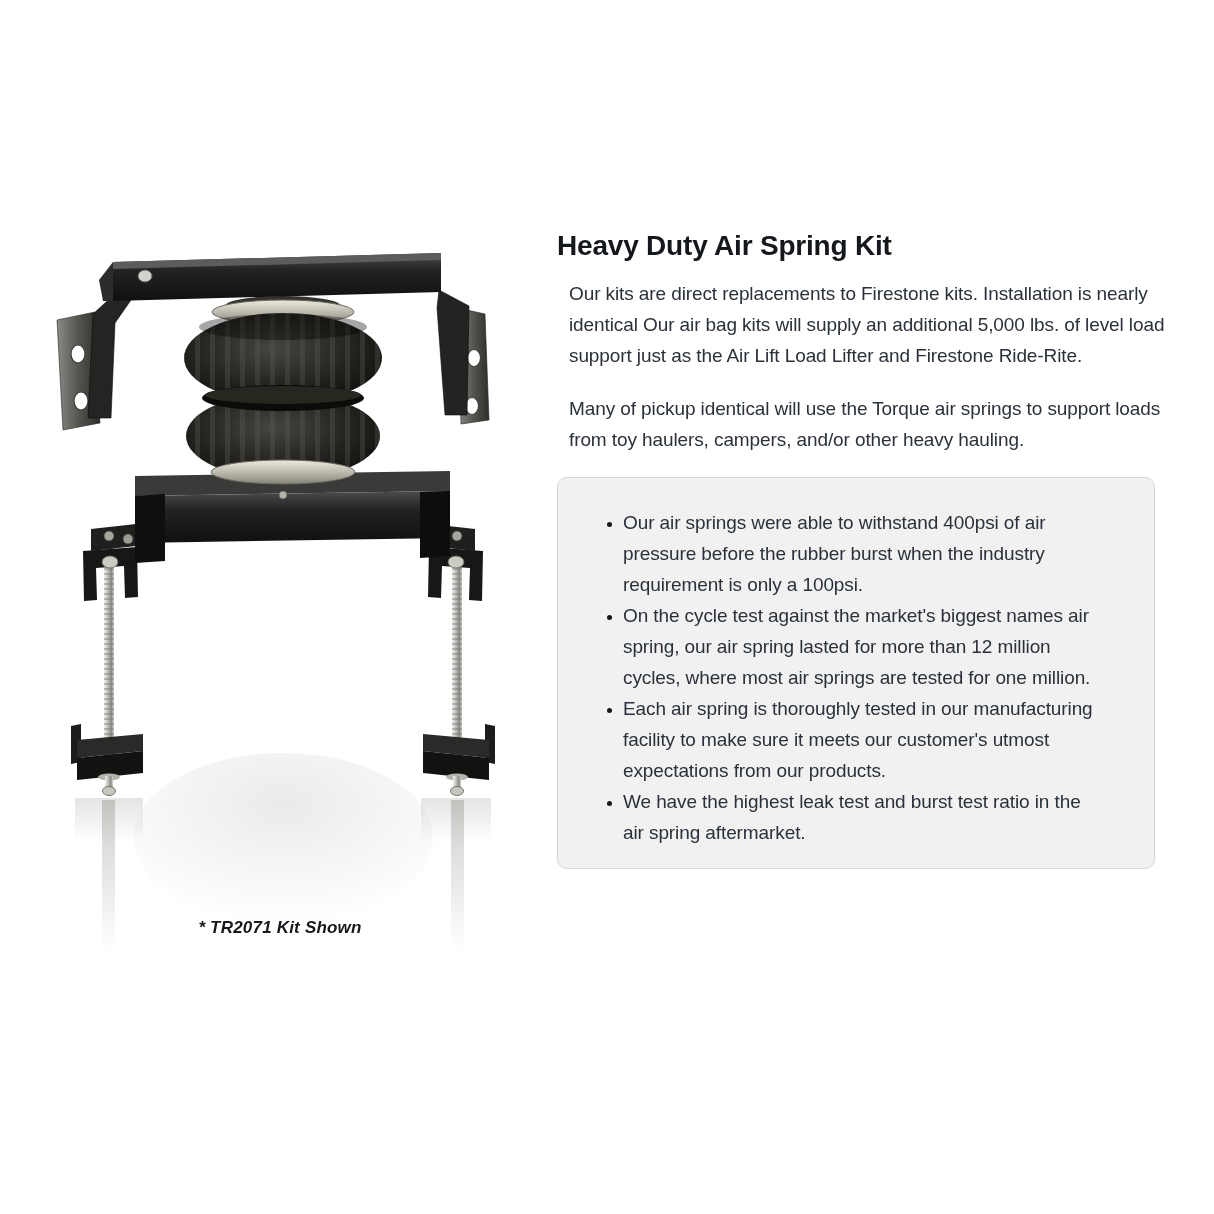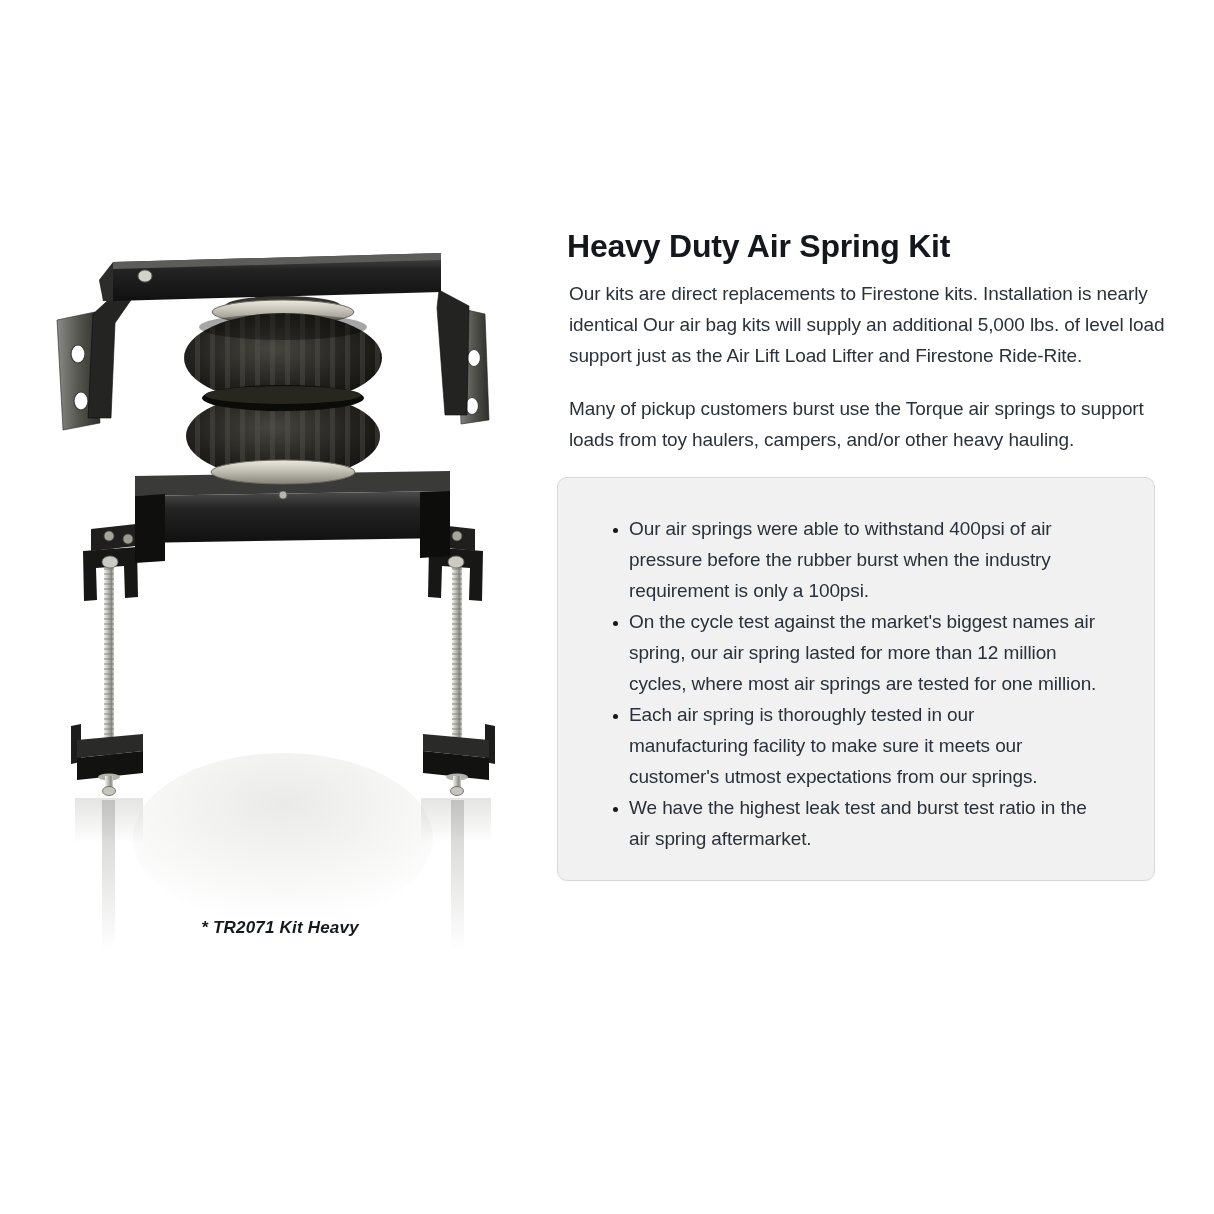--- a/index.html
+++ b/index.html
@@ -36,22 +36,22 @@
 
   
   .content-col {
     position: absolute;
     left: 557px;
     top: 229px;
     width: 620px;
     color: #272e36;
   }
   .content-title {
-    margin: 0 0 15px 10px;
-    font-size: 32px;
+    margin: 0 0 15px 0;
+    font-size: 28px;
     line-height: 34px;
     font-weight: bold;
     color: #14181d;
     letter-spacing: -0.2px;
   }
   .content-para {
     margin: 0 0 22px 12px;
     font-size: 19px;
     line-height: 31px;
     color: #2a313a;
@@ -60,21 +60,21 @@
   .highlights-box {
     box-sizing: border-box;
     width: 598px;
     background: #f1f1f1;
     border: 1px solid #d7d7d7;
     border-radius: 10px;
     padding: 27px 48px 18px 24px;
     margin-top: 0;
   }
   .highlights-box ul {
-    margin: 8px;
+    margin: 2px;
     padding: 0 0 0 39px;
     list-style: disc outside;
   }
   .highlights-box li {
     font-size: 19px;
     line-height: 31px;
     color: #2a313a;
     letter-spacing: -0.1px;
   }
   .highlights-box li::marker { color: #15181c; font-size: 15px; }
@@ -204,33 +204,33 @@
         <polygon points="62,44 38,66 33,170 56,170 60,75 76,52" fill="#242423" stroke="#0a0a0a" stroke-width="0.6"></polygon>
         <polygon points="384,42 414,58 412,167 390,167 382,60" fill="#232322" stroke="#0a0a0a" stroke-width="0.6"></polygon>
         <polygon points="44,32 58,14 58,53 48,53" fill="#2c2c2b"></polygon>
         <polygon points="58,14 386,5 386,44 58,53" fill="url(#barGrad)"></polygon>
         <polygon points="58,14 386,5 386,12 58,21" fill="#5c5c5a"></polygon>
         <ellipse cx="90" cy="28" rx="7" ry="6" fill="#d2d2cc" stroke="#60605b" stroke-width="1"></ellipse>
       </g>
     </svg>
   </div>
 
-  <div class="photo-caption">* TR2071 Kit Heavy</div>
+  <div class="photo-caption">* TR2071 Kit Shown</div>
 
   <div class="content-col">
 
     <h1 class="content-title">Heavy Duty Air Spring Kit</h1>
 
     <p class="content-para">Our kits are direct replacements to Firestone kits. Installation is nearly identical Our air bag kits will supply an additional 5,000 lbs. of level load support just as the Air Lift Load Lifter and Firestone Ride-Rite.</p>
 
-    <p class="content-para">Many of pickup customers burst use the Torque air springs to support loads from toy haulers, campers, and/or other heavy hauling.</p>
+    <p class="content-para">Many of pickup identical will use the Torque air springs to support loads from toy haulers, campers, and/or other heavy hauling.</p>
 
     <div class="highlights-box">
       <ul>
         <li>Our air springs were able to withstand 400psi of air pressure before the rubber burst when the industry requirement is only a 100psi.</li>
         <li>On the cycle test against the market's biggest names air spring, our air spring lasted for more than 12 million cycles, where most air springs are tested for one million.</li>
-        <li>Each air spring is thoroughly tested in our manufacturing facility to make sure it meets our customer's utmost expectations from our springs.</li>
+        <li>Each air spring is thoroughly tested in our manufacturing facility to make sure it meets our customer's utmost expectations from our products.</li>
         <li>We have the highest leak test and burst test ratio in the air spring aftermarket.</li>
       </ul>
     </div>
 
   </div>
 </div>
 
 </body></html>

